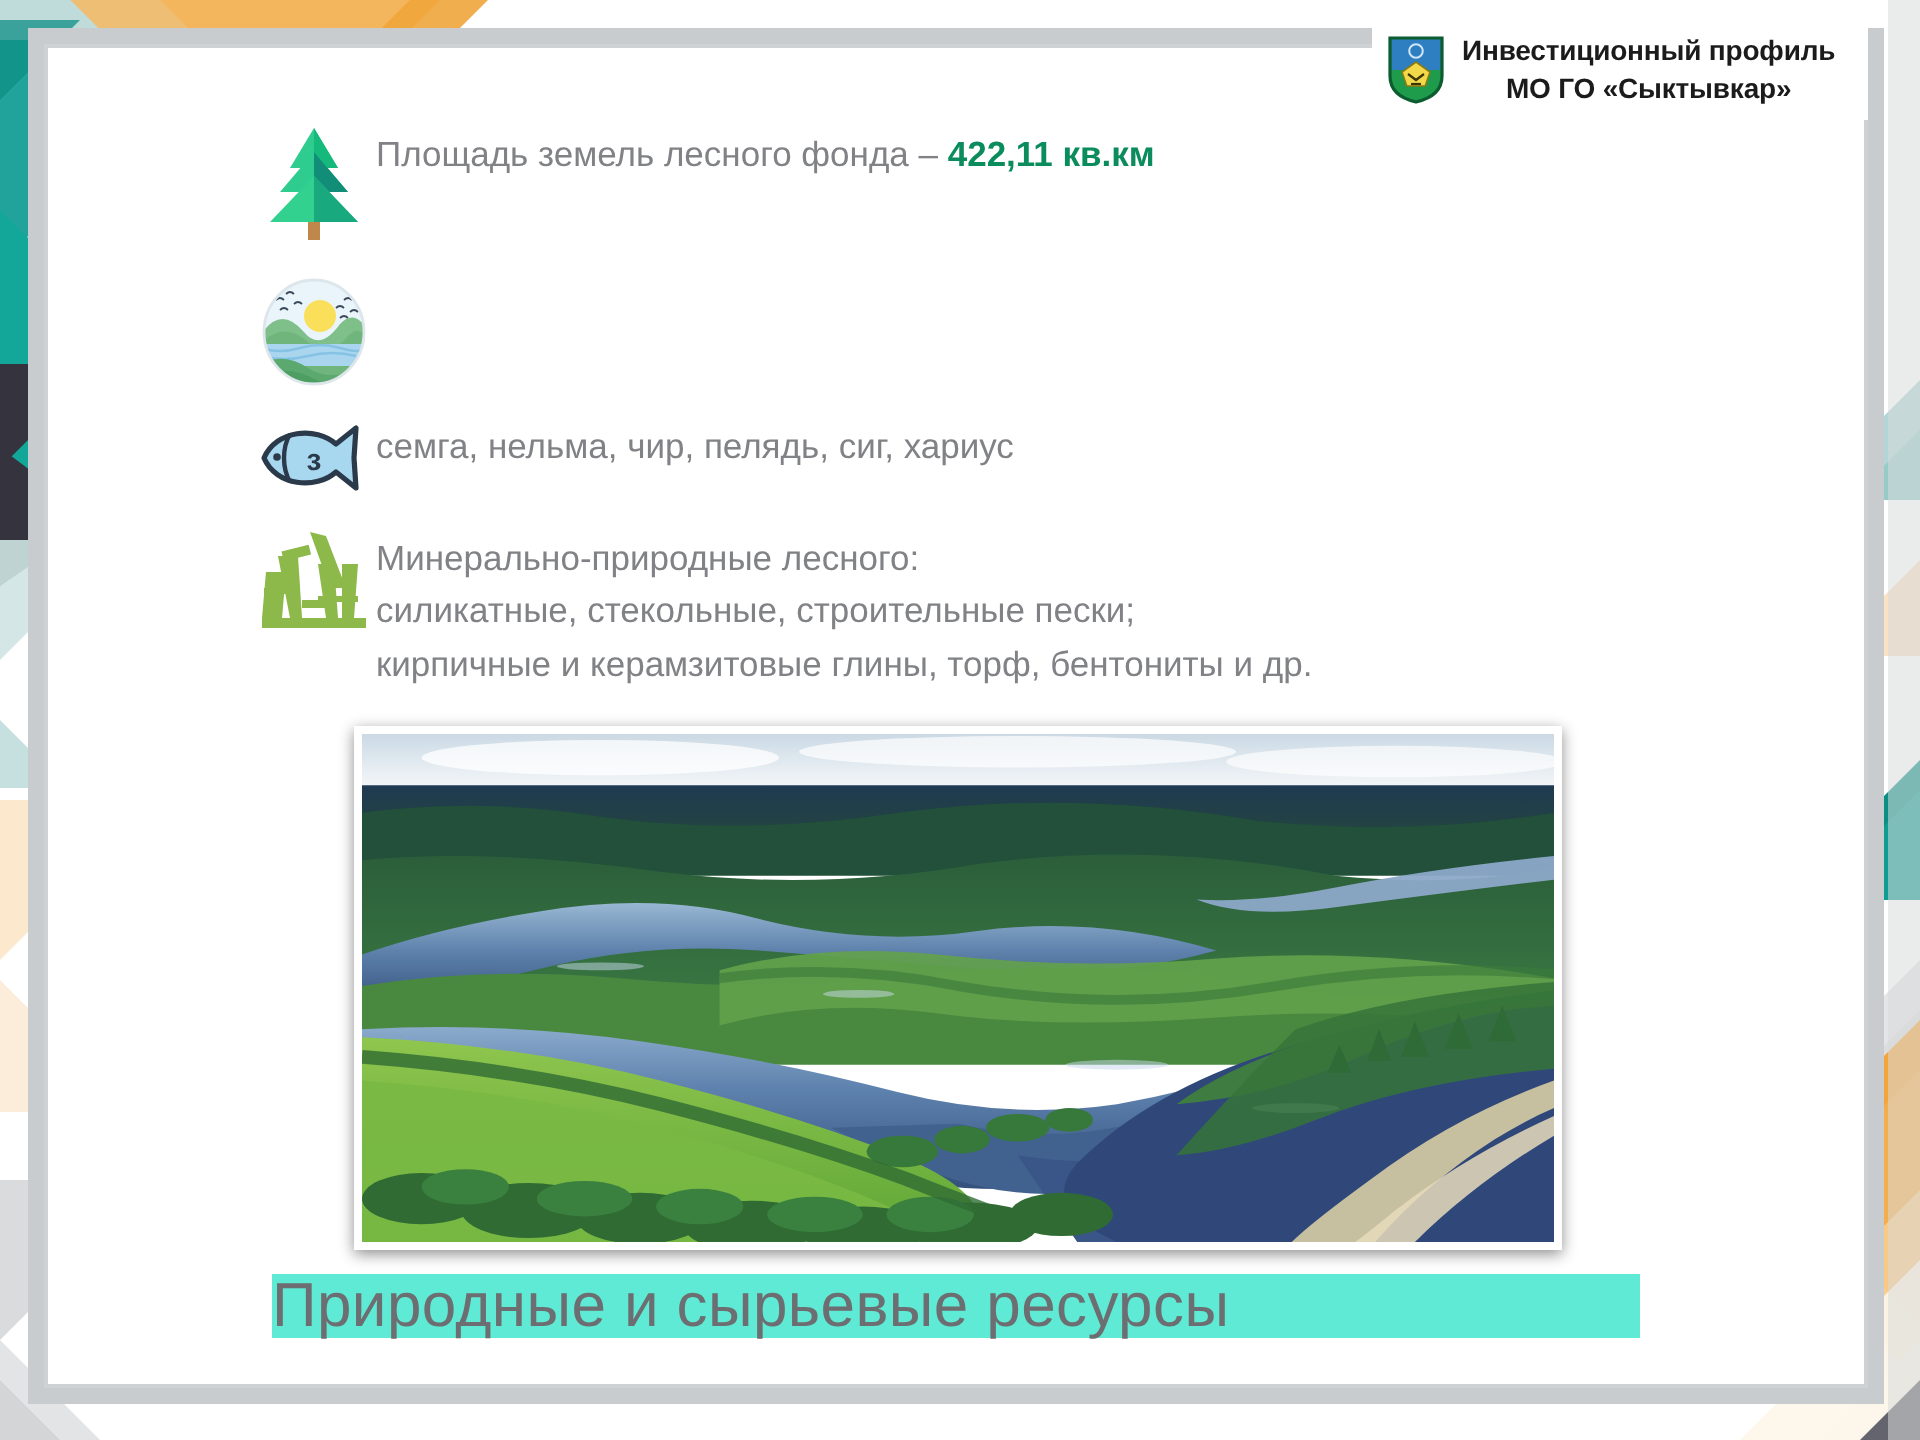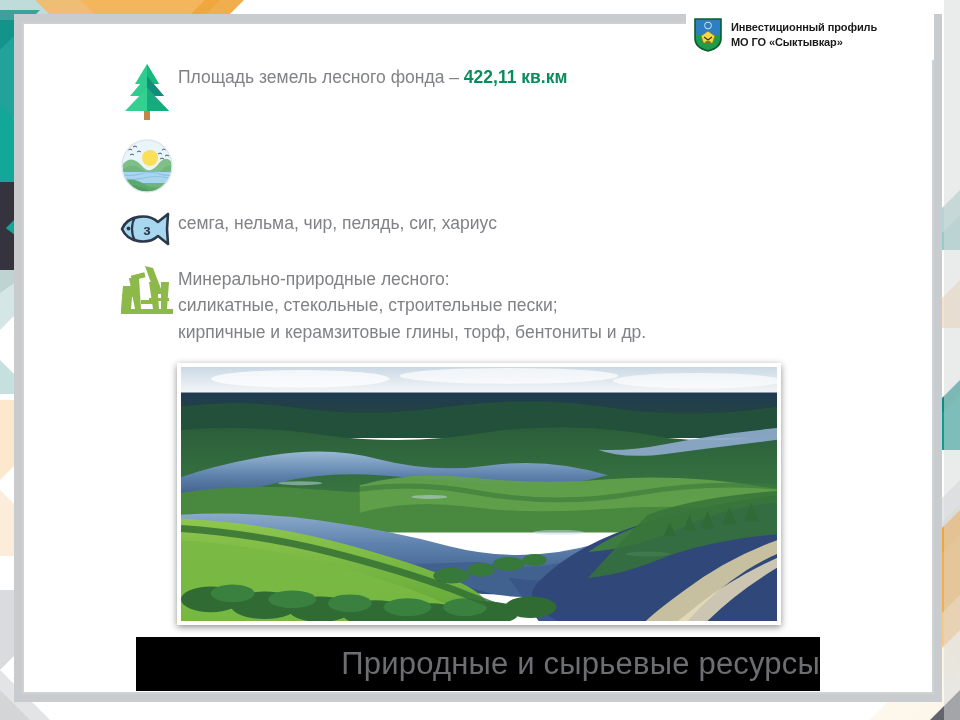--- a/index.html
+++ b/index.html
@@ -14,47 +14,47 @@
   #panel{position:absolute;left:22px;top:22px;width:912px;height:672px;
          background:#ffffff;border:2px solid #cfd2d4;box-sizing:border-box;}
   #panel-shadow{position:absolute;left:14px;top:14px;width:928px;height:688px;
          background:#c9cccf;}
 
   
   #header-badge{position:absolute;left:686px;top:10px;width:248px;height:50px;
       background:#ffffff;display:flex;align-items:center;gap:9px;padding-left:8px;
       box-sizing:border-box;z-index:30;}
   #header-badge .crest{width:28px;height:34px;flex:0 0 auto;}
-  #header-badge .htxt{font-size:11px;font-weight:bold;color:#1b1b1b;line-height:1.35;
-      letter-spacing:-0.1px;white-space:nowrap;}
-
-  
-  #facts{position:absolute;left:116px;top:62px;width:700px;z-index:20;}
+  #header-badge .htxt{font-size:14px;font-weight:bold;color:#1b1b1b;line-height:1.35;
+      letter-spacing:-0.1px;white-space:nowrap;text-align:center;}
+
+  
+  #facts{position:absolute;left:126px;top:62px;width:700px;z-index:20;}
   .fact{display:flex;align-items:flex-start;margin-bottom:4px;}
   .fact .ico{width:62px;flex:0 0 62px;display:flex;justify-content:center;
              align-items:center;}
   .fact .body{padding-top:2px;}
   .line{font-size:17.5px;color:#808285;line-height:1.5;white-space:nowrap;}
   .line .hl{color:#0b8c5c;font-weight:bold;}
 
   
   #fact-forest{margin-top:0;}
   #fact-rivers{margin-top:16px;}
   #fact-fish{margin-top:14px;}
   #fact-minerals{margin-top:14px;}
 
   
   #photo-wrap{position:absolute;left:177px;top:363px;width:604px;height:262px;
      background:#fff;border:4px solid #ffffff;box-sizing:border-box;
      box-shadow:0 2px 7px rgba(0,0,0,.45);z-index:20;overflow:hidden;}
   #photo{width:100%;height:100%;display:block;}
 
   
-  #title-bar{position:absolute;left:136px;top:637px;width:684px;height:54px;
-     background:#000000;display:flex;align-items:center;justify-content:flex-end;z-index:20;}
+  #title-bar{position:absolute;left:136px;top:637px;width:684px;height:32px;
+     background:#5eead4;display:flex;align-items:center;justify-content:flex-start;z-index:20;}
   #title-text{font-size:31px;color:#6d6e71;letter-spacing:.2px;white-space:nowrap;}
 </style>
 </head>
 <body>
 
 <div id="slide">
 
   <svg class="deco" width="960" height="720" viewBox="0 0 960 720" style="left:0;top:0;z-index:1;">
 
     <rect x="-60" y="-50" width="150" height="150" transform="rotate(45 15 25)" fill="#BFDCDA"></rect>

